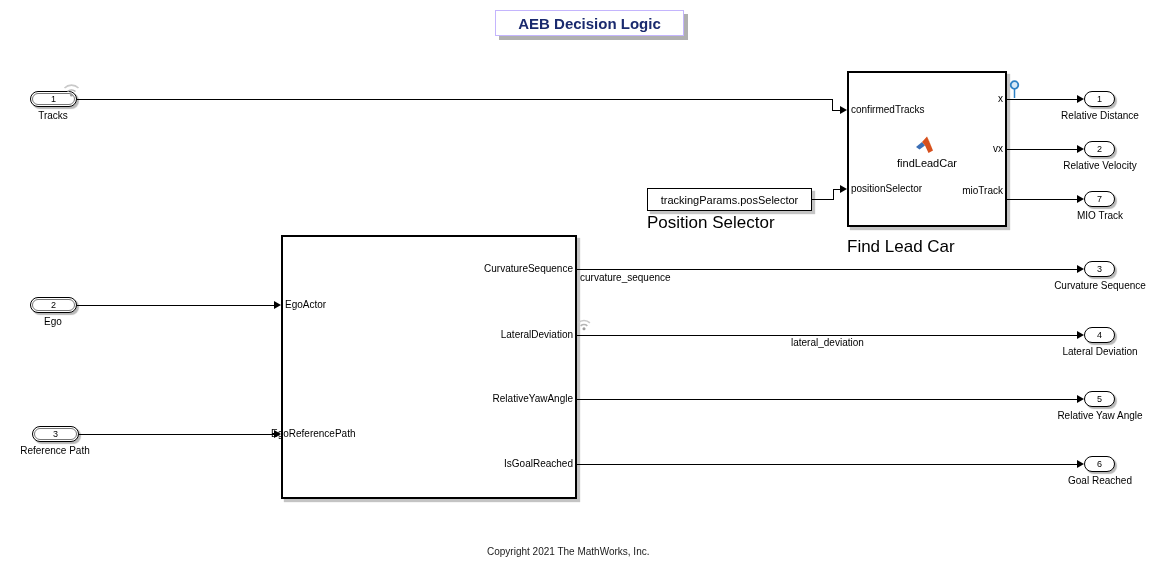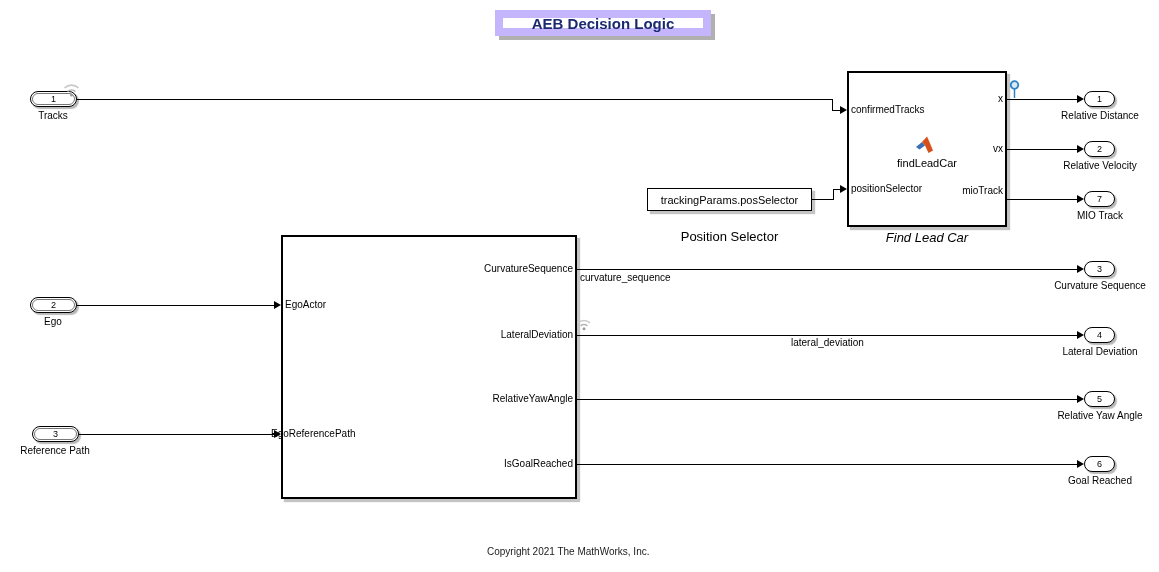--- a/index.html
+++ b/index.html
@@ -2,39 +2,39 @@
 <html><head>
 <meta charset="utf-8">
 <style>
   html,body{margin:0;padding:0;background:#fff;}
   .canvas{
     position:relative;width:1159px;height:572px;background:#fff;
     font-family:"Liberation Sans",sans-serif;color:#000;overflow:hidden;
   }
   
   .title-box{
-    position:absolute;left:495px;top:10px;width:216px;height:26px;
-    background:#fff;border:8px solid #c4b5fd;box-shadow:4px 4px 0 #b0b0b0;
+    position:absolute;left:495px;top:10px;width:189px;height:26px;
+    background:#fff;border:1px solid #c4b5fd;box-shadow:4px 4px 0 #b0b0b0;
     display:flex;align-items:center;justify-content:center;
     font-size:15px;font-weight:bold;color:#1a2a6e;box-sizing:border-box;
   }
   
   .sblock{
     position:absolute;background:#fff;border:2px solid #000;
     box-shadow:3px 3px 1px #c4c4c4;box-sizing:border-box;
   }
   .const-block{
     position:absolute;left:647px;top:188px;width:165px;height:23px;
     background:#fff;border:1px solid #000;box-shadow:3px 3px 1px #c4c4c4;
     display:flex;align-items:center;justify-content:center;font-size:11px;box-sizing:border-box;
   }
   .plabel{position:absolute;font-size:10px;height:12px;line-height:12px;white-space:nowrap;}
   .plabel.r{text-align:right;}
   .blk-center{position:absolute;text-align:center;font-size:11px;white-space:nowrap;}
-  .blk-label{position:absolute;text-align:center;font-size:13px;white-space:nowrap;margin-top:16px;}
+  .blk-label{position:absolute;text-align:left;font-size:17px;white-space:nowrap;}
   
   .pill{
     position:absolute;background:#fff;border:1px solid #000;border-radius:9px;
     box-shadow:2px 2px 1px #b8b8b8;display:flex;align-items:center;justify-content:center;
     font-size:9px;box-sizing:border-box;
   }
   .pill.inp{width:47px;height:16px;}
   .pill.inp::before{content:"";position:absolute;inset:1px;border:1px solid #777;border-radius:7px;}
   .pill.outp{width:31px;height:16px;}
   .pill-label{position:absolute;font-size:10px;text-align:center;white-space:nowrap;}
@@ -81,21 +81,21 @@
   <span class="plabel" style="left:851px;top:183px;">positionSelector</span>
   <span class="plabel r" style="right:156px;top:93px;">x</span>
   <span class="plabel r" style="right:156px;top:143px;">vx</span>
   <span class="plabel r" style="right:156px;top:185px;padding-left:12px;">mioTrack</span>
   <svg class="badge" style="left:916px;top:136px;" width="20" height="18" viewBox="0 0 20 18">
     <path fill="#3b6fb6" d="M0,11 L6,6 L9,9.5 L3.5,13.5 Z"></path>
     <path fill="#d6501e" d="M6,6 L11,0.5 L17,14.5 L12.5,17 L9,9.5 Z"></path>
     <path fill="#e87722" d="M11,0.5 L13,4.5 L17,14.5 Z"></path>
   </svg>
   <div class="blk-center" style="left:847px;top:157px;width:160px;">findLeadCar</div>
-  <div class="blk-label" style="left:847px;top:214px;width:160px;font-style:italic;">Find Lead Car</div>
+  <div class="blk-label" style="left:847px;top:237px;width:160px;">Find Lead Car</div>
 
   <svg class="badge" style="left:1008px;top:80px;" width="13" height="19" viewBox="0 0 13 19">
     <line x1="6.5" y1="9" x2="6.5" y2="18" stroke="#2e81c4" stroke-width="1.5"></line>
     <circle cx="6.5" cy="5" r="3.8" fill="#d7e9f7" stroke="#2e81c4" stroke-width="1.8"></circle>
   </svg>
 
   <div class="const-block">
     <span>trackingParams.posSelector</span>
   </div>
   <div class="blk-label" style="left:647px;top:213px;width:165px;">Position Selector</div>

